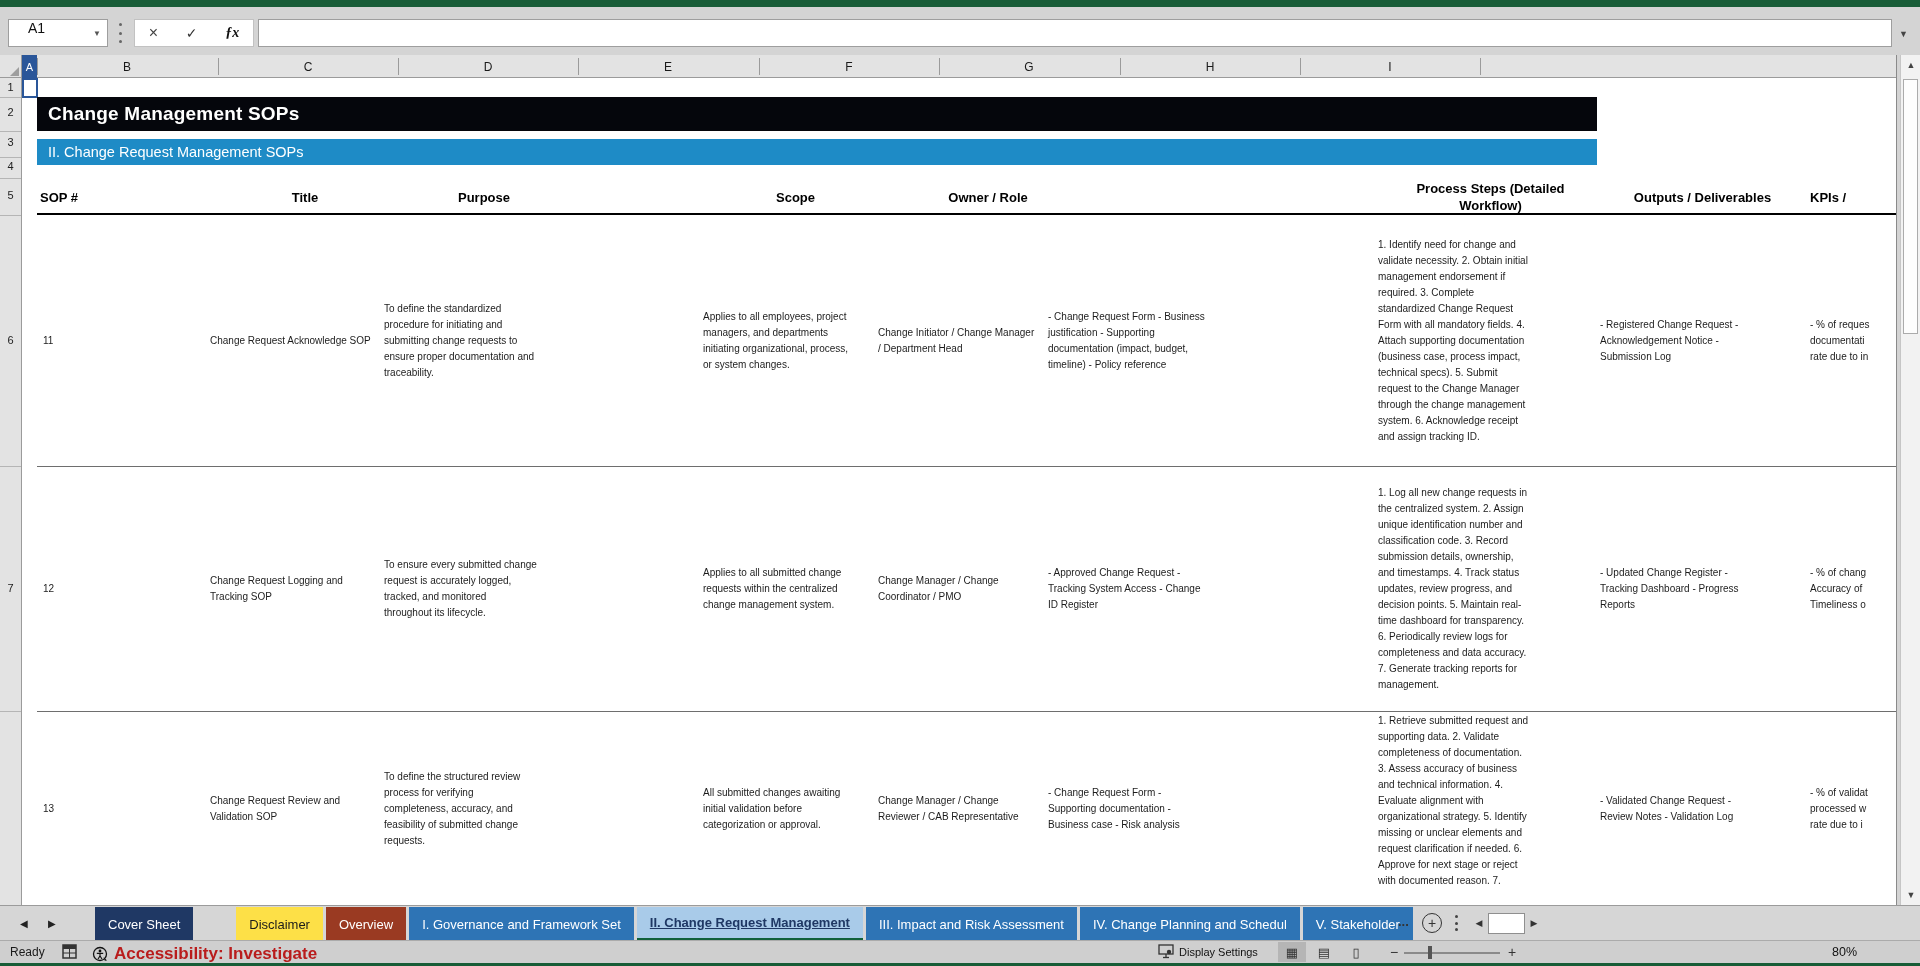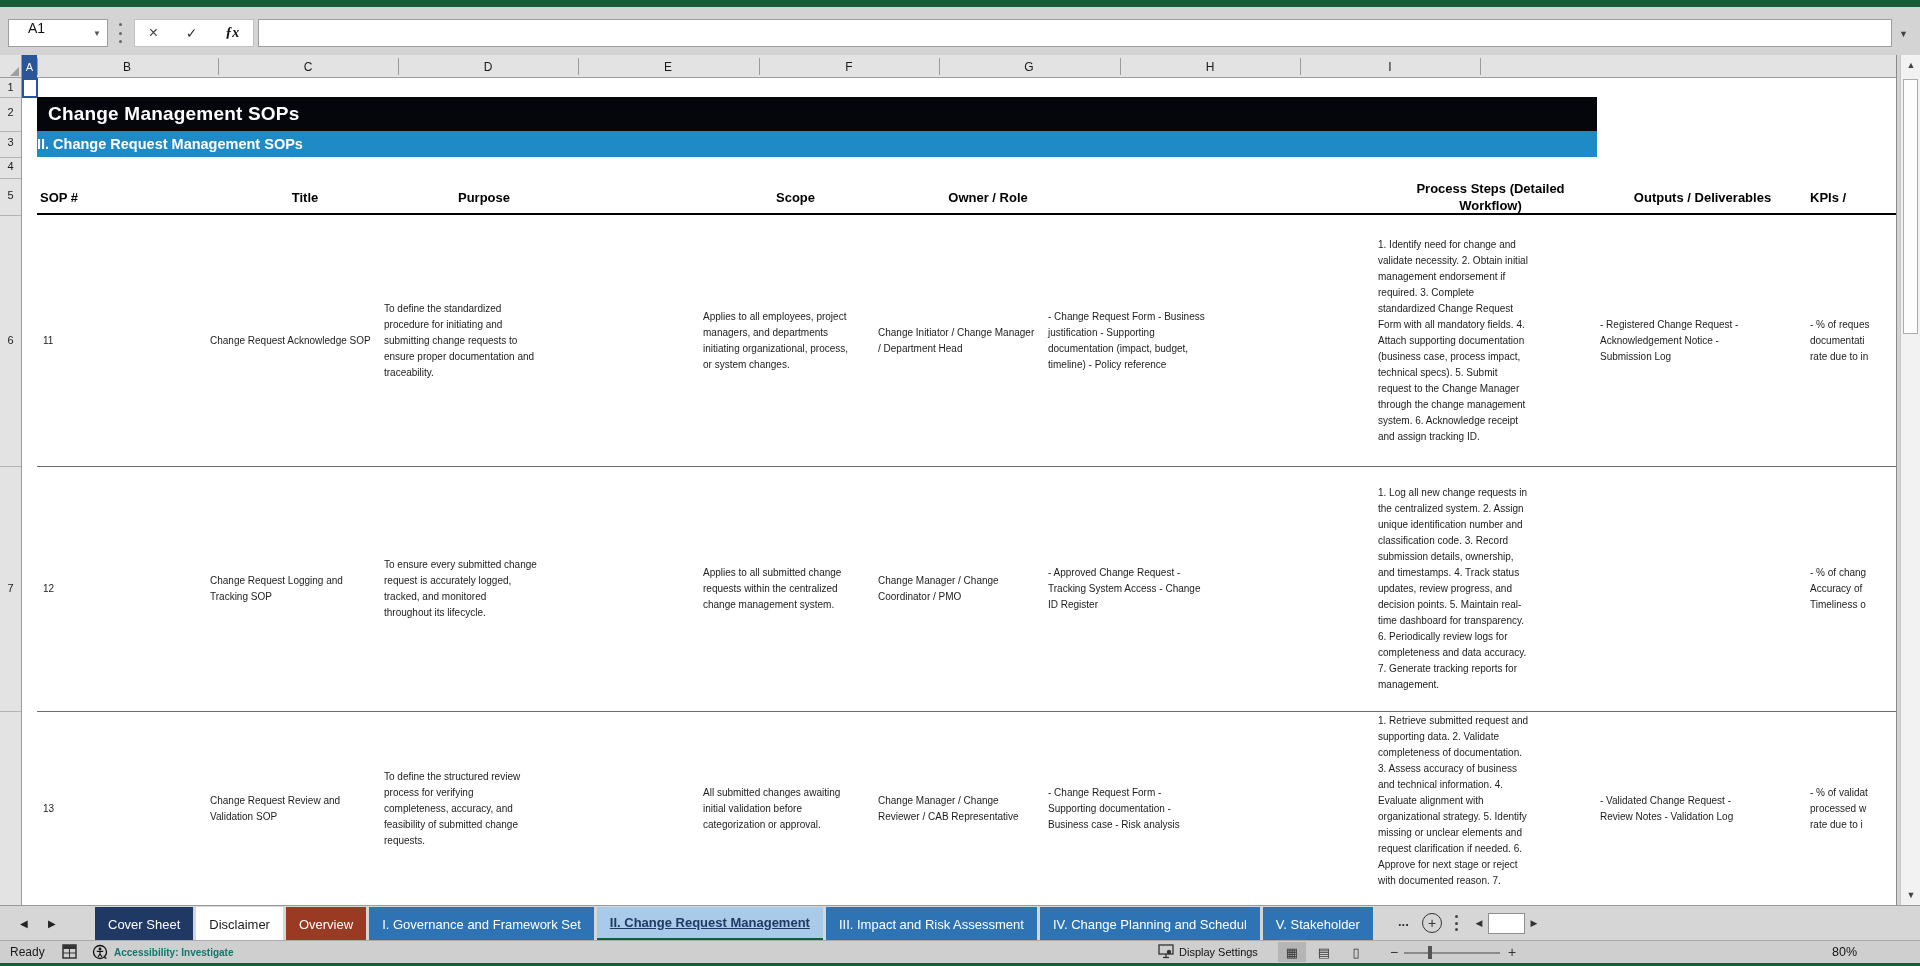--- a/index.html
+++ b/index.html
@@ -42,22 +42,22 @@
   .sheet { position:absolute; left:0; top:78px; width:1896px; height:827px; background:#FFFFFF; overflow:hidden; }
   .gutter { position:absolute; left:0; top:0; width:22px; height:827px; background:#E3E3E3; border-right:1px solid #9B9B9B; }
   .row-num { position:absolute; left:0; width:21px; text-align:center; font-size:11px; color:#222; }
   .rn1{top:3px} .rn2{top:28px} .rn3{top:58px} .rn4{top:82px} .rn5{top:111px} .rn6{top:256px} .rn7{top:504px}
   .gut-line { position:absolute; left:0; width:21px; height:1px; background:#B5B5B5; }
   .gl1{top:19px}.gl2{top:53px}.gl3{top:79px}.gl4{top:100px}.gl5{top:137px}.gl6{top:388px}.gl7{top:633px}
   .cell-a1 { position:absolute; left:22px; top:0; width:16px; height:20px; background:#FFF; border:2px solid #2A5699; }
 
   .title-bar { position:absolute; left:37px; top:19px; width:1560px; height:34px; background:#05060C; color:#FFF;
                font-size:19px; font-weight:bold; display:flex; align-items:center; padding-left:11px; letter-spacing:0.2px; }
-  .section-bar { position:absolute; left:37px; top:53px; width:1560px; height:26px; background:#1E8BC6; color:#FFF;
-                 font-size:14.5px; font-weight:bold; display:flex; align-items:center; }
+  .section-bar { position:absolute; left:37px; top:61px; width:1560px; height:26px; background:#1E8BC6; color:#FFF;
+                 font-size:14.5px; font-weight:normal; display:flex; align-items:center; padding-left:11px; }
 
   
   .thead { position:absolute; left:0; top:100px; width:1896px; height:37px; overflow:hidden; }
   .th { position:absolute; top:50%; transform:translateY(-50%); font-weight:bold; font-size:13px; line-height:17px;
         color:#000; text-align:center; white-space:pre-line; }
   .head-underline { position:absolute; left:37px; top:135px; width:1859px; height:2px; background:#000; }
   .row-border { position:absolute; left:37px; width:1859px; height:1px; background:#6E6E6E; }
   .rb1{top:388px} .rb2{top:633px}
 
   
@@ -90,39 +90,39 @@
   .vs-up{top:0;} .vs-down{top:830px;}
   .vs-thumb { position:absolute; left:2px; top:24px; width:15px; height:255px; background:#FDFDFD; border:1px solid #ABABAB; }
 
   
   .tab-bar { position:absolute; left:0; top:905px; width:1920px; height:35px; background:#D6D6D6; border-top:1px solid #9B9B9B; }
   .tab-nav { position:absolute; top:12px; font-size:10px; color:#222; }
   .tn-left{left:20px} .tn-right{left:48px}
   .tabs { position:absolute; left:95px; top:1px; height:34px; display:flex; gap:3px; align-items:stretch; }
   .tab { display:flex; align-items:center; padding:0 13px; font-size:13px; white-space:nowrap; }
   .t-navy  { background:#1F3864; color:#FFFFFF; }
-  .t-plain { background:#ffffff; color:#1A1A1A; }
+  .t-plain { background:#fde047; color:#1A1A1A;margin-left:40px; }
   .t-red   { background:#9A3A22; color:#FFFFFF; }
   .t-blue  { background:#2E74B5; color:#ffffff; }
   .t-active{ background:#A9CBE9; color:#1F3864; font-weight:bold; text-decoration:underline; border-bottom:3px solid #11603A; }
   .tab-ellipsis { position:absolute; left:1398px; top:8px; font-size:13px; font-weight:bold; color:#333; }
   .add-sheet { position:absolute; left:1422px; top:7px; width:20px; height:20px; border:1.5px solid #333; border-radius:50%;
                display:flex; align-items:center; justify-content:center; font-size:14px; color:#333; }
   .tb-dots { position:absolute; left:1455px; top:9px; width:3px; height:16px; display:flex; flex-direction:column; justify-content:space-between; }
   .tb-dots i { width:3px; height:3px; border-radius:50%; background:#444; }
   .mini-scroll { position:absolute; left:1470px; top:6px; height:22px; display:flex; align-items:center; }
   .ms-btn { width:18px; height:22px; display:flex; align-items:center; justify-content:center; font-size:9px; color:#333; }
   .ms-thumb { width:37px; height:21px; background:#FFFFFF; border:1px solid #8F8F8F; }
 
   
   .status-bar { position:absolute; left:0; top:940px; width:1920px; height:23px; background:#CFCFCF; border-top:1px solid #ABABAB; }
   .sb-ready { position:absolute; left:10px; top:4px; font-size:12px; color:#1A1A1A; }
   .sb-macro { position:absolute; left:62px; top:3px; }
   .sb-acc { position:absolute; left:92px; top:3px; display:flex; align-items:center; gap:5px; }
-  .sb-acc-label { font-size:10px; font-weight:bold; color:#0f766e; }
+  .sb-acc-label { font-size:17px; font-weight:bold; color:#b91c1c; }
   .sb-display { position:absolute; left:1158px; top:3px; display:flex; align-items:center; gap:5px; }
   .sb-display-label { font-size:11px; color:#111; }
   .view-btn { position:absolute; top:1px; width:28px; height:20px; display:flex; align-items:center; justify-content:center;
               font-size:13px; color:#333; }
   .vb1{left:1278px; background:#B5B5B5;} .vb2{left:1310px;} .vb3{left:1342px;}
   .zoom-out { position:absolute; left:1390px; top:3px; font-size:14px; color:#333; }
   .zoom-track { position:absolute; left:1404px; top:11px; width:96px; height:2px; background:#8A8A8A; }
   .zoom-thumb { position:absolute; left:1428px; top:5px; width:4px; height:13px; background:#555; }
   .zoom-in { position:absolute; left:1508px; top:3px; font-size:14px; color:#333; }
   .zoom-pct { position:absolute; left:1832px; top:4px; font-size:12.5px; color:#111; }
@@ -281,20 +281,23 @@
 classification code. 3. Record
 submission details, ownership,
 and timestamps. 4. Track status
 updates, review progress, and
 decision points. 5. Maintain real-
 time dashboard for transparency.
 6. Periodically review logs for
 completeness and data accuracy.
 7. Generate tracking reports for
 management.</div>
+      <div class="cell c-outputs">- Updated Change Register -
+Tracking Dashboard - Progress
+Reports</div>
       <div class="cell c-kpis">- % of chang
 Accuracy of
 Timeliness o</div>
     </div>
     <div class="row-border rb2"></div>
 
     <div class="row row-c">
       <div class="cell c-sop">13</div>
       <div class="cell c-title">Change Request Review and
 Validation SOP</div>

